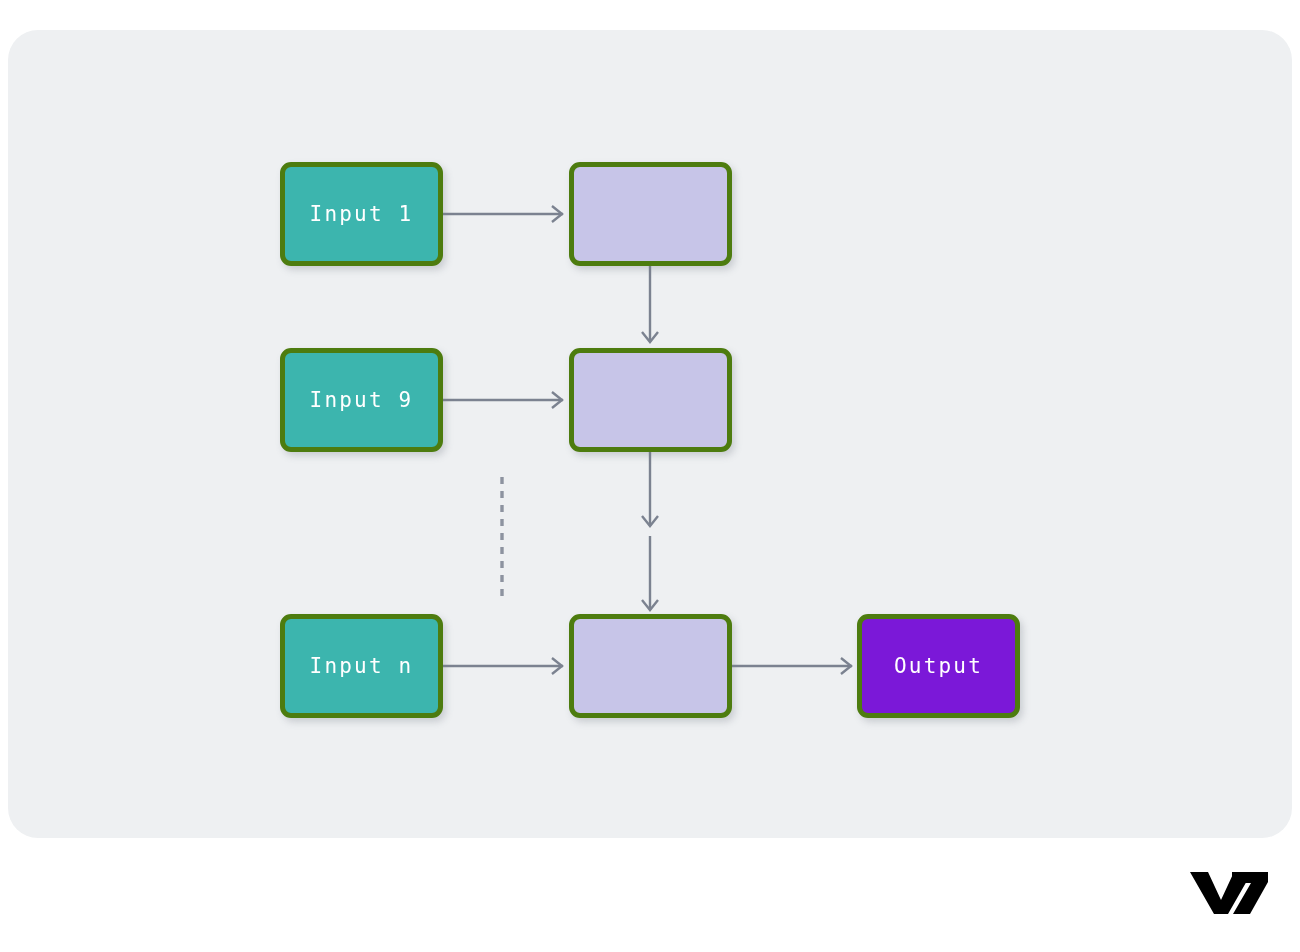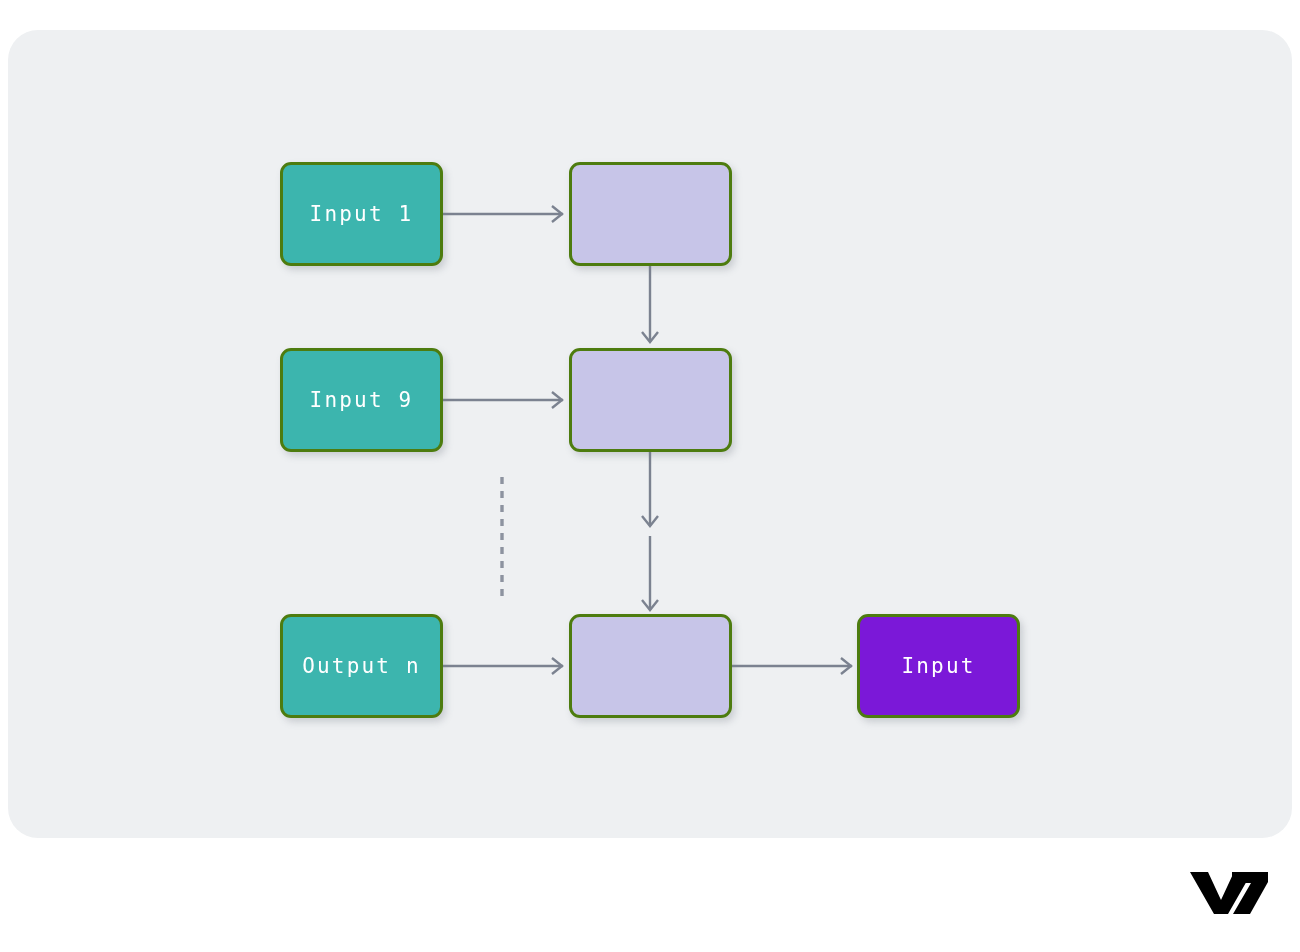--- a/index.html
+++ b/index.html
@@ -30,21 +30,21 @@
     width: 1284px;
     height: 808px;
     background: #eef0f2;
     border-radius: 30px;
   }
 
   
   .node {
     position: absolute;
     box-sizing: border-box;
-    border: 3px solid #4d7c0f;
+    border: 5px solid #4d7c0f;
     border-radius: 11px;
     display: flex;
     align-items: center;
     justify-content: center;
     box-shadow: 3px 4px 7px rgba(120,125,135,0.30);
   }
   .node-label {
     color: #ffffff;
     font-size: 21px;
     letter-spacing: 2.2px;
@@ -126,37 +126,37 @@
 
   <div class="node input" style="left:280px; top:162px; width:163px; height:104px;">
     <span class="node-label">Input 1</span>
   </div>
 
   <div class="node input" style="left:280px; top:348px; width:163px; height:104px;">
     <span class="node-label">Input 9</span>
   </div>
 
   <div class="node input" style="left:280px; top:614px; width:163px; height:104px;">
-    <span class="node-label">Output n</span>
+    <span class="node-label">Input n</span>
   </div>
 
   <div class="node hidden-node" style="left:569px; top:162px; width:163px; height:104px;">
     <span class="node-label"></span>
   </div>
 
   <div class="node hidden-node" style="left:569px; top:348px; width:163px; height:104px;">
     <span class="node-label"></span>
   </div>
 
   <div class="node hidden-node" style="left:569px; top:614px; width:163px; height:104px;">
     <span class="node-label"></span>
   </div>
 
   <div class="node output" style="left:857px; top:614px; width:163px; height:104px;">
-    <span class="node-label">Input</span>
+    <span class="node-label">Output</span>
   </div>
 
   <svg class="logo" viewBox="0 0 82 48" xmlns="http://www.w3.org/2000/svg">
     <path d="M2 6 L20 6 L33 34 L46 6 L64 6 L40 48 L26 48 Z" fill="#000000"></path>
     <path d="M44 6 L80 6 L80 16 L62 48 L45 48 L63 17 L44 17 Z" fill="#000000"></path>
   </svg>
 
 </div>
 
 </body></html>

